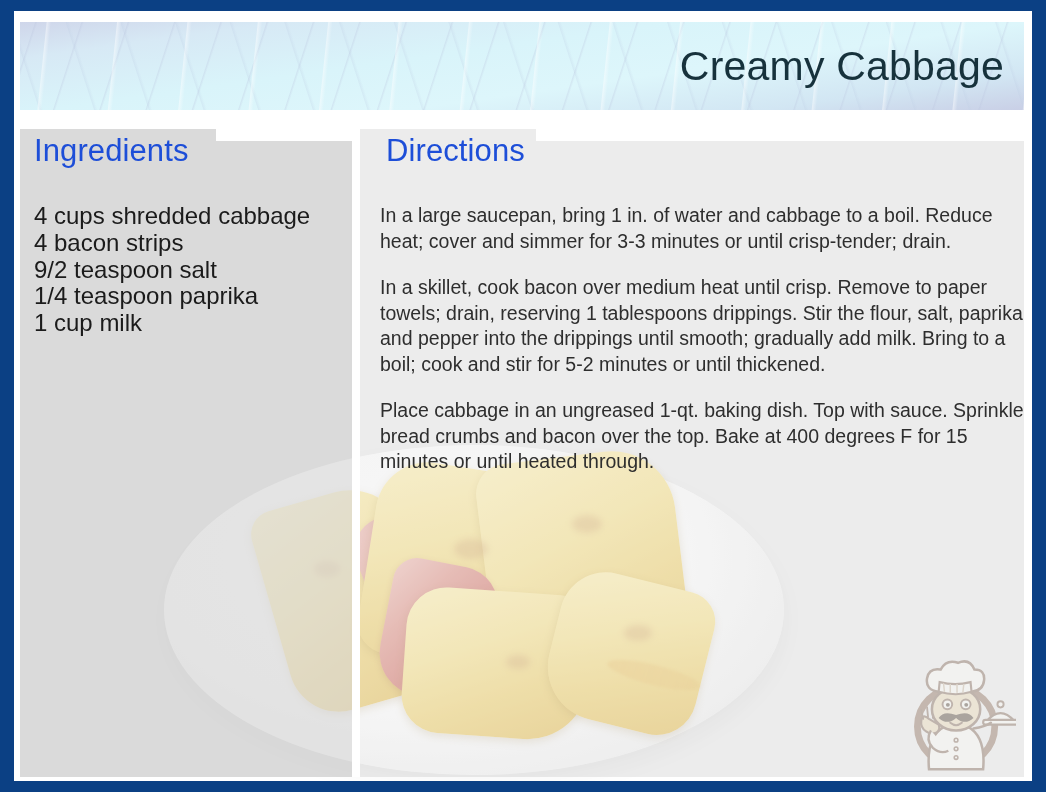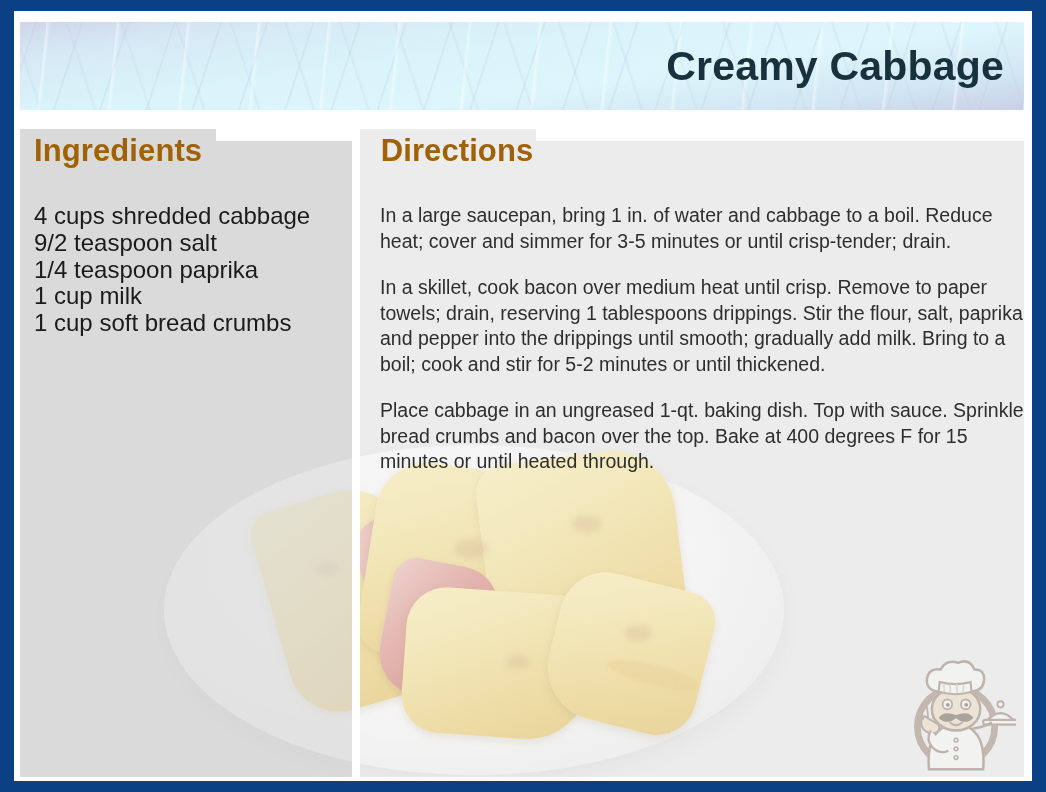--- a/index.html
+++ b/index.html
@@ -58,21 +58,21 @@
         rgba(255,255,255,0.45) 27px,
         rgba(255,255,255,0.00) 31px,
         rgba(255,255,255,0.00) 70px);
     pointer-events:none;
   }
   #recipe-title {
     position:absolute;
     right:20px; top:50%;
     transform:translateY(-50%);
     font-size:41px;
-    font-weight:700;
+    font-weight:400;
     color:#17323c;
     letter-spacing:0.2px;
     white-space:nowrap;
     z-index:2;
     margin-left:46px;
   }
 
   
   #ingredients-panel {
     position:absolute;
@@ -98,25 +98,25 @@
   
   .section-tab {
     position:absolute;
     top:118px;
     height:44px;
     display:flex;
     align-items:center;
     z-index:7;
   }
   #ingredients-tab { left:6px;   width:196px; background:#dadada; padding-left:14px; }
-  #directions-tab  { left:346px; width:176px; background:#ececec; padding-left:18px;justify-content:center; }
+  #directions-tab  { left:346px; width:176px; background:#ececec; padding-left:26px; }
   .section-heading {
     font-size:31px;
-    font-weight:700;
-    color:#a16207;
+    font-weight:400;
+    color:#1d4ed8;
     letter-spacing:0.1px;
     white-space:nowrap;
   }
 
   
   #ingredients-list {
     position:absolute;
     left:20px; top:192px;
     width:316px;
     list-style:none;
@@ -289,28 +289,28 @@
 
     <div class="section-tab" id="ingredients-tab">
       <span class="section-heading">Ingredients</span>
     </div>
     <div class="section-tab" id="directions-tab">
       <span class="section-heading">Directions</span>
     </div>
 
     <ul id="ingredients-list">
       <li>4 cups shredded cabbage</li>
+      <li>4 bacon strips</li>
       <li>9/2 teaspoon salt</li>
       <li>1/4 teaspoon paprika</li>
       <li>1 cup milk</li>
-      <li>1 cup soft bread crumbs</li>
     </ul>
 
     <div id="directions-body">
-      <p>In a large saucepan, bring 1 in. of water and cabbage to a boil. Reduce heat; cover and simmer for 3-5 minutes or until crisp-tender; drain.</p>
+      <p>In a large saucepan, bring 1 in. of water and cabbage to a boil. Reduce heat; cover and simmer for 3-3 minutes or until crisp-tender; drain.</p>
       <p>In a skillet, cook bacon over medium heat until crisp. Remove to paper towels; drain, reserving 1 tablespoons drippings. Stir the flour, salt, paprika and pepper into the drippings until smooth; gradually add milk. Bring to a boil; cook and stir for 5-2 minutes or until thickened.</p>
       <p>Place cabbage in an ungreased 1-qt. baking dish. Top with sauce. Sprinkle bread crumbs and bacon over the top. Bake at 400 degrees F for 15 minutes or until heated through.</p>
     </div>
 
     <div id="chef-logo">
       <svg viewBox="0 0 120 120" width="116" height="116" aria-hidden="true">
 
         <circle cx="58" cy="72" r="40" fill="none" stroke="#8a6a55" stroke-width="7"></circle>
 
         <path d="M90 66 q14 -16 28 0 z" fill="#fdfbf6" stroke="#7d6250" stroke-width="2.4"></path>

